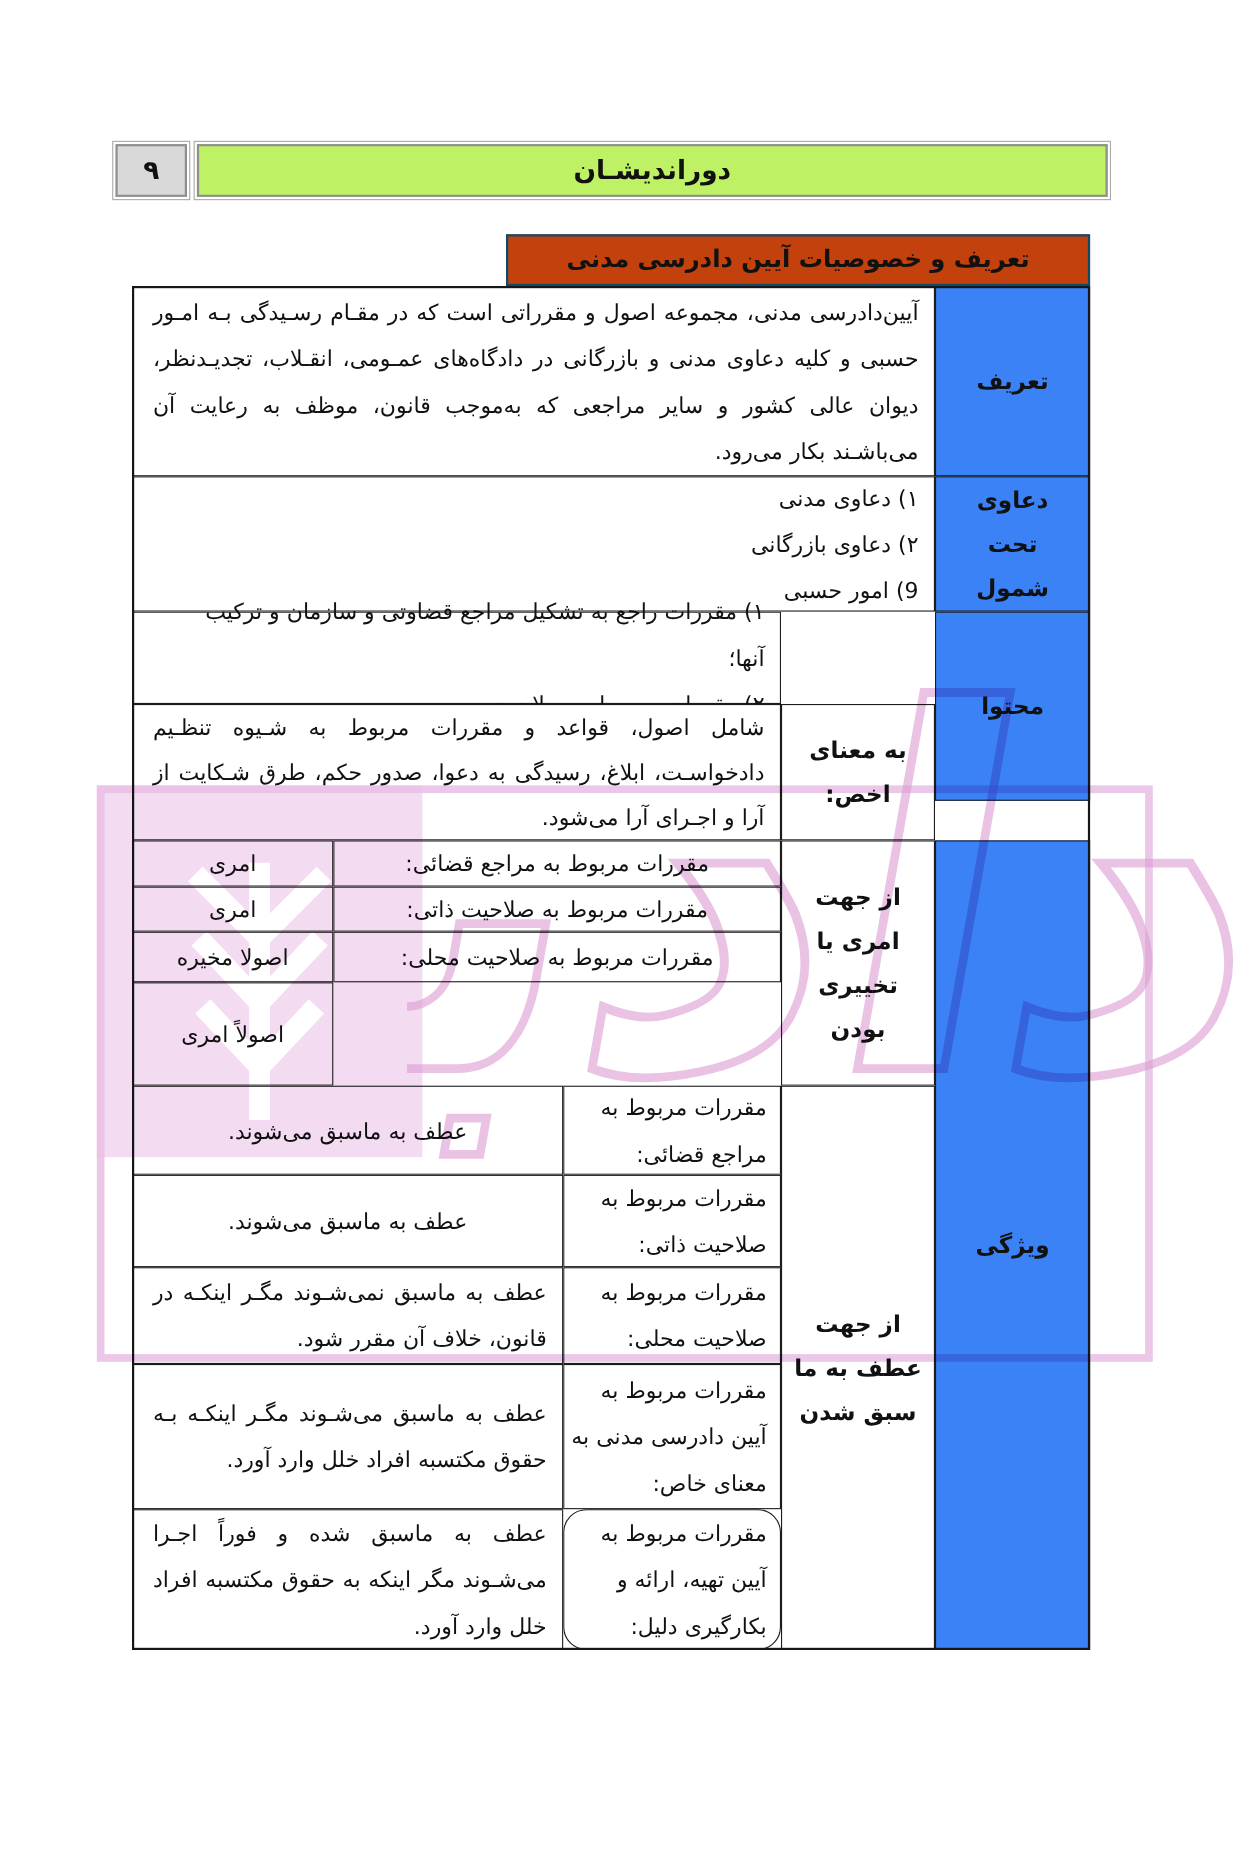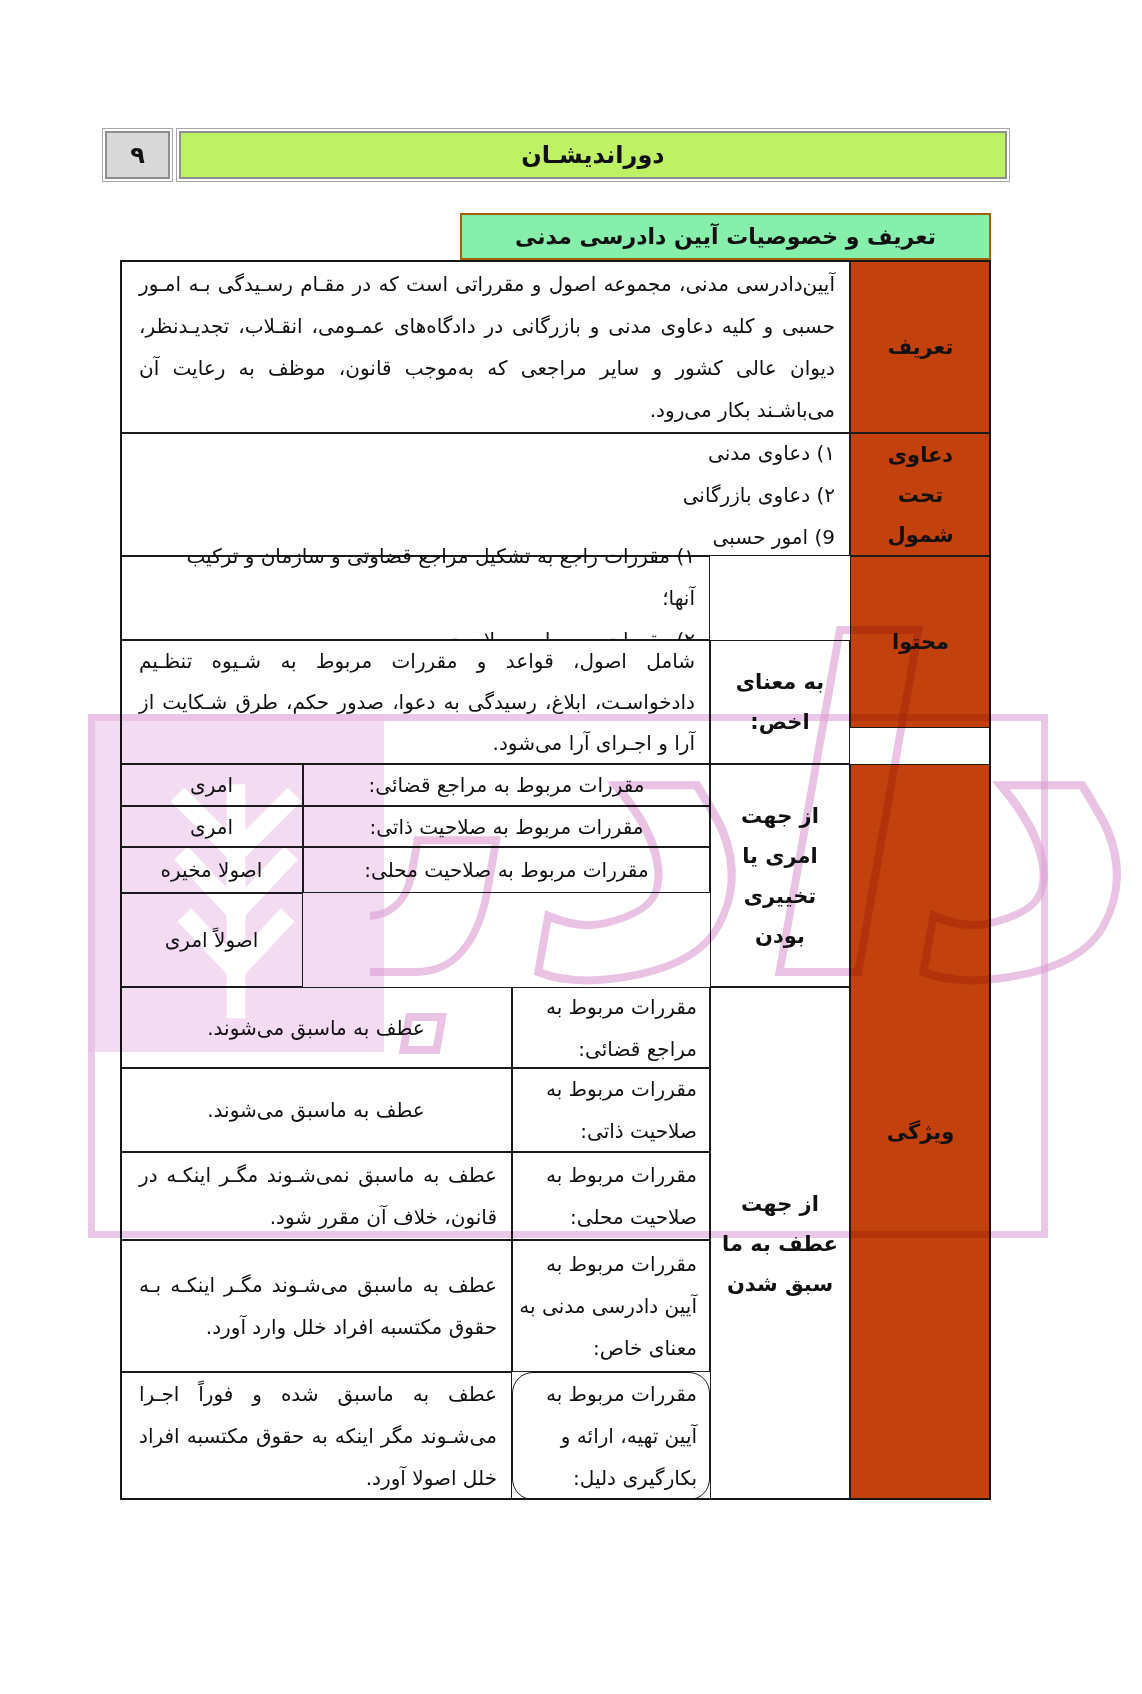--- a/index.html
+++ b/index.html
@@ -11,31 +11,31 @@
   }
   
   .hdr-box{position:absolute; border:1px solid #a8a8a8; background:#fff; box-sizing:border-box;}
   .hdr-inner{position:absolute; inset:2px; border:2px solid #8f8f8f; box-sizing:border-box;
     display:flex; align-items:center; justify-content:center;}
   .pagenum .hdr-inner{background:#d9d9d9; font-size:24px; font-weight:bold;}
   .publisher .hdr-inner{background:#bef264; font-size:24px; font-weight:bold; letter-spacing:1px;}
   
   .title-bar{
     position:absolute; left:460px; top:213px; width:531px; height:47px;
-    background:#86efac; border:2px solid #a16207; box-sizing:border-box;
+    background:#c2410c; border:2px solid #0c4a6e; box-sizing:border-box;
     display:flex; align-items:center; justify-content:center;
     font-size:22px; font-weight:bold;
   }
   
   .cell{
     position:absolute; box-sizing:border-box; border:1px solid #1c1c1c;
     display:flex; flex-direction:column; justify-content:center;
     font-size:20px; line-height:42px; background:#fff;
   }
-  .blue{background:#c2410c;}
+  .blue{background:#3b82f6;}
   .lbl{font-weight:bold; font-size:21px; text-align:center; line-height:40px;}
   .just{text-align:justify; text-align-last:right; padding:4px 14px 4px 18px;}
   .rlist{text-align:right; padding-right:14px;}
   .ctr{text-align:center; padding:0 6px;}
   .rgt{text-align:right; padding:2px 12px 2px 6px;}
   .frame{
     position:absolute; left:120px; top:260px; width:871px; height:1240px;
     border:2px solid #161616; box-sizing:border-box; pointer-events:none; background:transparent;
   }
   
@@ -129,21 +129,21 @@
   <div class="cell rgt" style="left:512px;top:1068px;width:198px;height:84px;">مقررات مربوط به صلاحیت ذاتی:</div>
   <div class="cell ctr" style="left:120px;top:1068px;width:392px;height:84px;">عطف به ماسبق می‌شوند.</div>
 
   <div class="cell rgt" style="left:512px;top:1152px;width:198px;height:88px;">مقررات مربوط به صلاحیت محلی:</div>
   <div class="cell just" style="left:120px;top:1152px;width:392px;height:88px;">عطف به ماسبق نمی‌شـوند مگـر اینکـه در قانون، خلاف آن مقرر شود.</div>
 
   <div class="cell rgt" style="left:512px;top:1240px;width:198px;height:132px;">مقررات مربوط به آیین دادرسی مدنی به معنای خاص:</div>
   <div class="cell just" style="left:120px;top:1240px;width:392px;height:132px;">عطف به ماسبق می‌شـوند مگـر اینکـه بـه حقوق مکتسبه افراد خلل وارد آورد.</div>
 
   <div class="cell rgt" style="left:512px;top:1372px;width:198px;height:128px;border-radius:21px;">مقررات مربوط به آیین تهیه، ارائه و بکارگیری دلیل:</div>
-  <div class="cell just" style="left:120px;top:1372px;width:392px;height:128px;">عطف به ماسبق شده و فوراً اجـرا می‌شـوند مگر اینکه به حقوق مکتسبه افراد خلل اصولا آورد.</div>
+  <div class="cell just" style="left:120px;top:1372px;width:392px;height:128px;">عطف به ماسبق شده و فوراً اجـرا می‌شـوند مگر اینکه به حقوق مکتسبه افراد خلل وارد آورد.</div>
 
   <div class="frame"></div>
 
   <div class="watermark">
     <div class="wm-frame"></div>
     <div class="wm-square"></div>
     <svg class="wm-branch" width="172" height="280" viewBox="0 0 100 160">
       <g stroke="#ffffff" stroke-width="11" fill="none">
         <path d="M50 158 L50 22"></path>
         <path d="M50 62 L16 28"></path>

